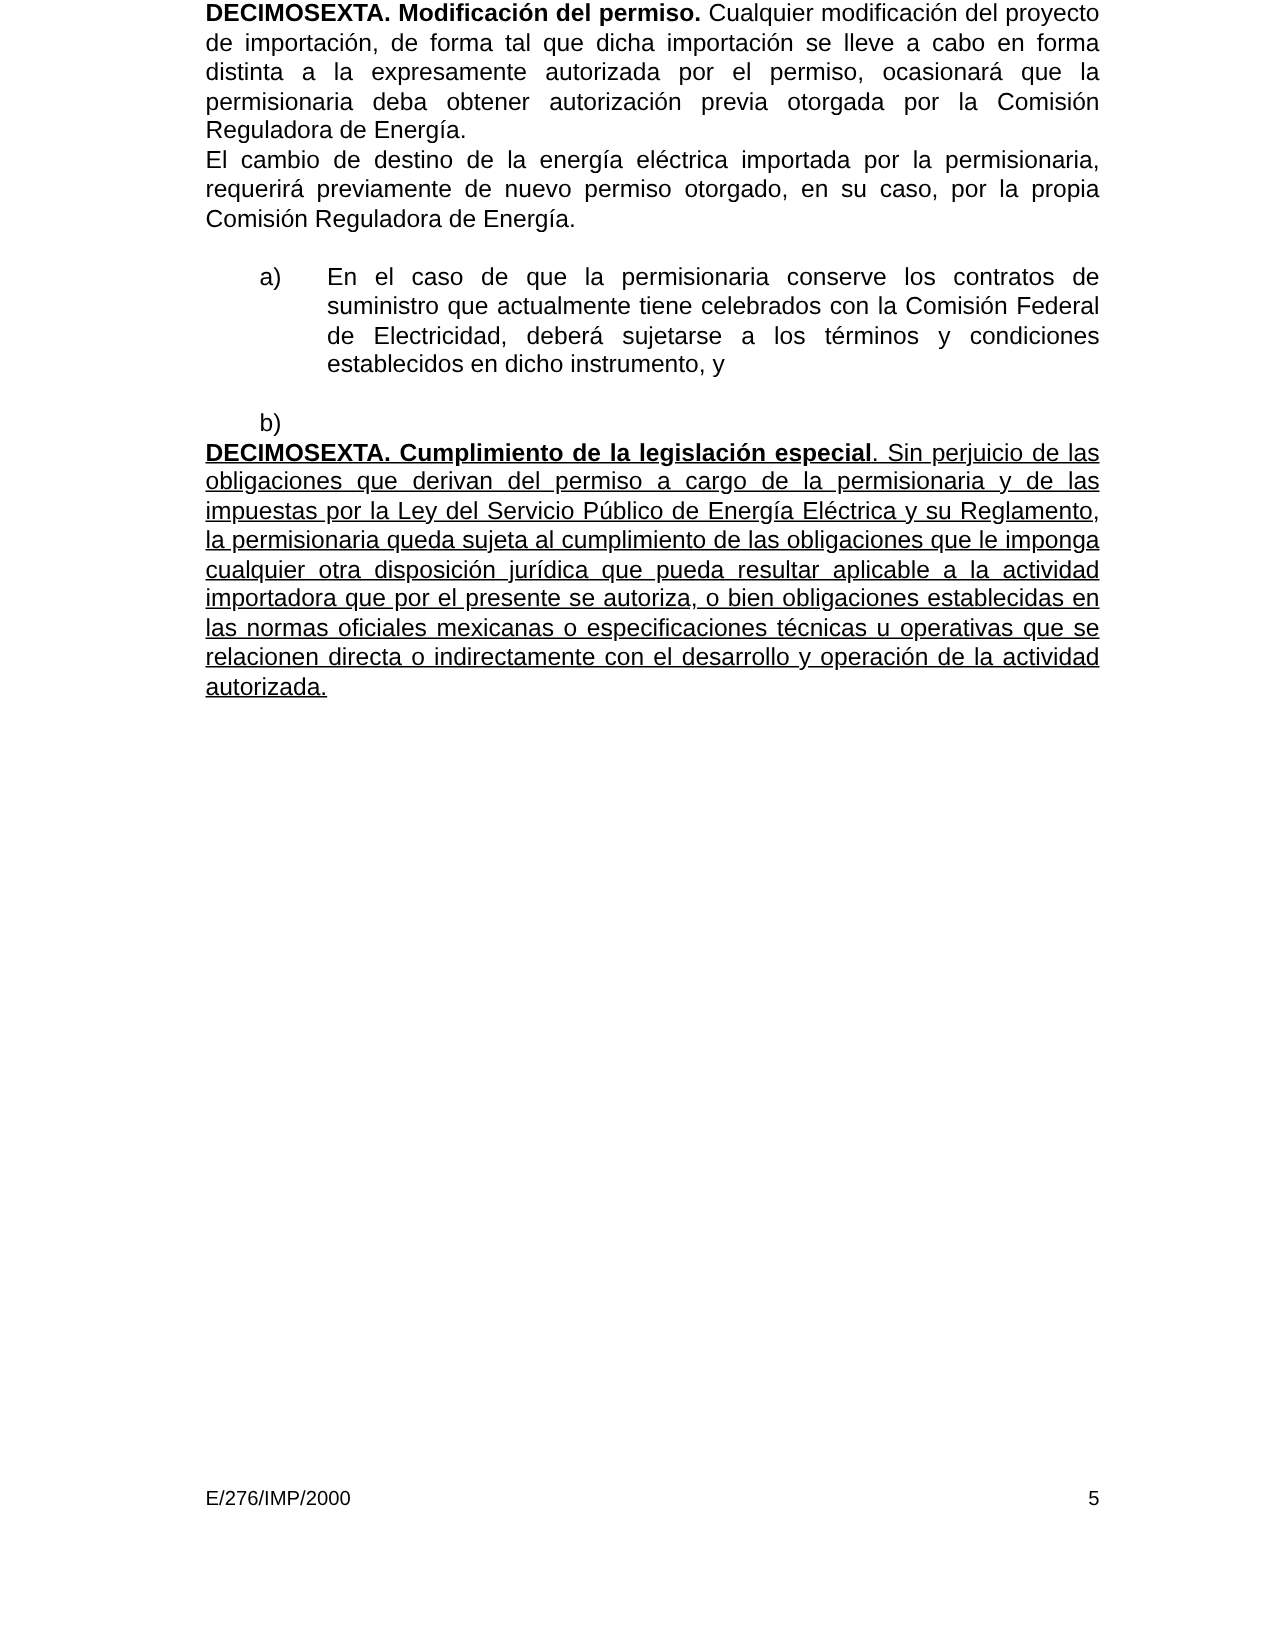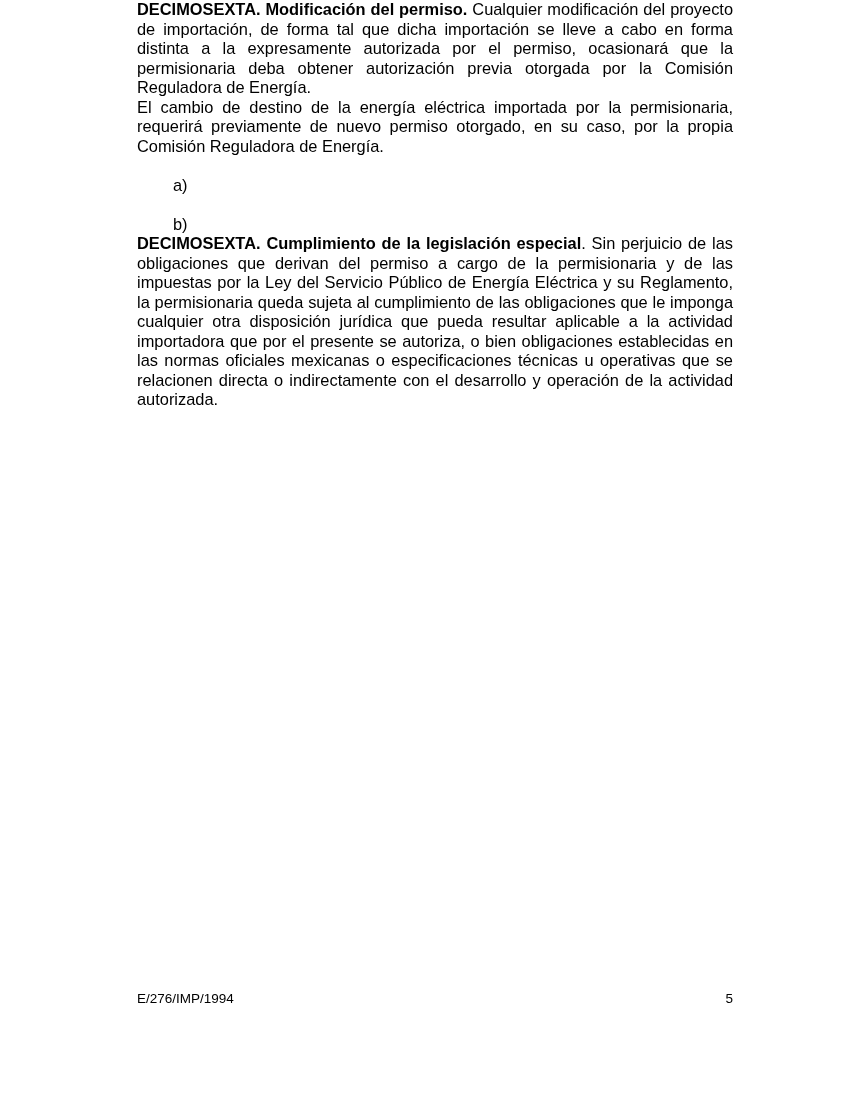--- a/index.html
+++ b/index.html
@@ -23,21 +23,21 @@
     font-size: 16.4px;
     line-height: 19.5px;
   }
   .content p {
     margin: 0;
     text-align: justify;
   }
   .para-clause14 { margin-top: 225px; }
   .para-clause14b { margin-top: 19.5px; }
   .para-clause15 { margin-top: 39px; }
-  .para-clause16 { margin-top: 39px; }
+  .para-clause16 { margin-top: 39px; text-decoration: underline; }
   .bold { font-weight: bold; }
   .list-item {
     display: flex;
     margin-top: 19.5px;
   }
   .list-marker {
     flex: none;
     width: 45px;
     margin-left: 36px;
   }
@@ -61,26 +61,27 @@
 
 <main class="content">
 
   <p class="para-clause14"><span class="bold">DECIMOSEXTA. Modificación del permiso.</span><span> Cualquier modificación del proyecto de importación, de forma tal que dicha importación se lleve a cabo en forma distinta a la expresamente autorizada por el permiso, ocasionará que la permisionaria deba obtener autorización previa otorgada por la Comisión Reguladora de Energía.</span></p>
 
   <p class="para-clause14b">El cambio de destino de la energía eléctrica importada por la permisionaria, requerirá previamente de nuevo permiso otorgado, en su caso, por la propia Comisión Reguladora de Energía.</p>
 
 
   <div class="list-item">
     <span class="list-marker">a)</span>
+    <span class="list-text">En el caso de que la permisionaria conserve los contratos de suministro que actualmente tiene celebrados con la Comisión Federal de Electricidad, deberá sujetarse a los términos y condiciones establecidos en dicho instrumento, y</span>
   </div>
 
   <div class="list-item">
     <span class="list-marker">b)</span>
   </div>
 
   <p class="para-clause16"><span class="bold">DECIMOSEXTA. Cumplimiento de la legislación especial</span><span>. Sin perjuicio de las obligaciones que derivan del permiso a cargo de la permisionaria y de las impuestas por la Ley del Servicio Público de Energía Eléctrica y su Reglamento, la permisionaria queda sujeta al cumplimiento de las obligaciones que le imponga cualquier otra disposición jurídica que pueda resultar aplicable a la actividad importadora que por el presente se autoriza, o bien obligaciones establecidas en las normas oficiales mexicanas o especificaciones técnicas u operativas que se relacionen directa o indirectamente con el desarrollo y operación de la actividad autorizada.</span></p>
 
 </main>
 
 <div class="footer">
-  <span>E/276/IMP/1994</span>
+  <span>E/276/IMP/2000</span>
   <span>5</span>
 </div>
 
 </body></html>

